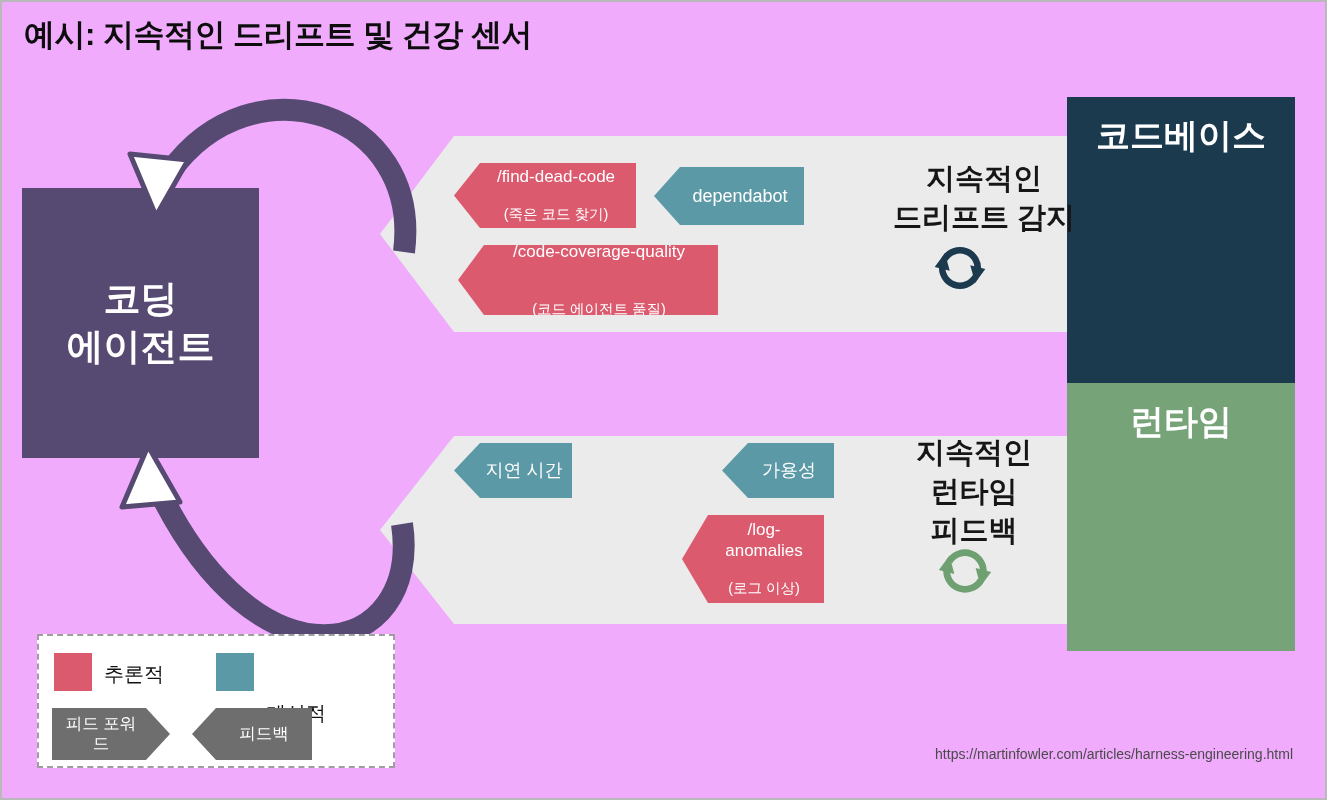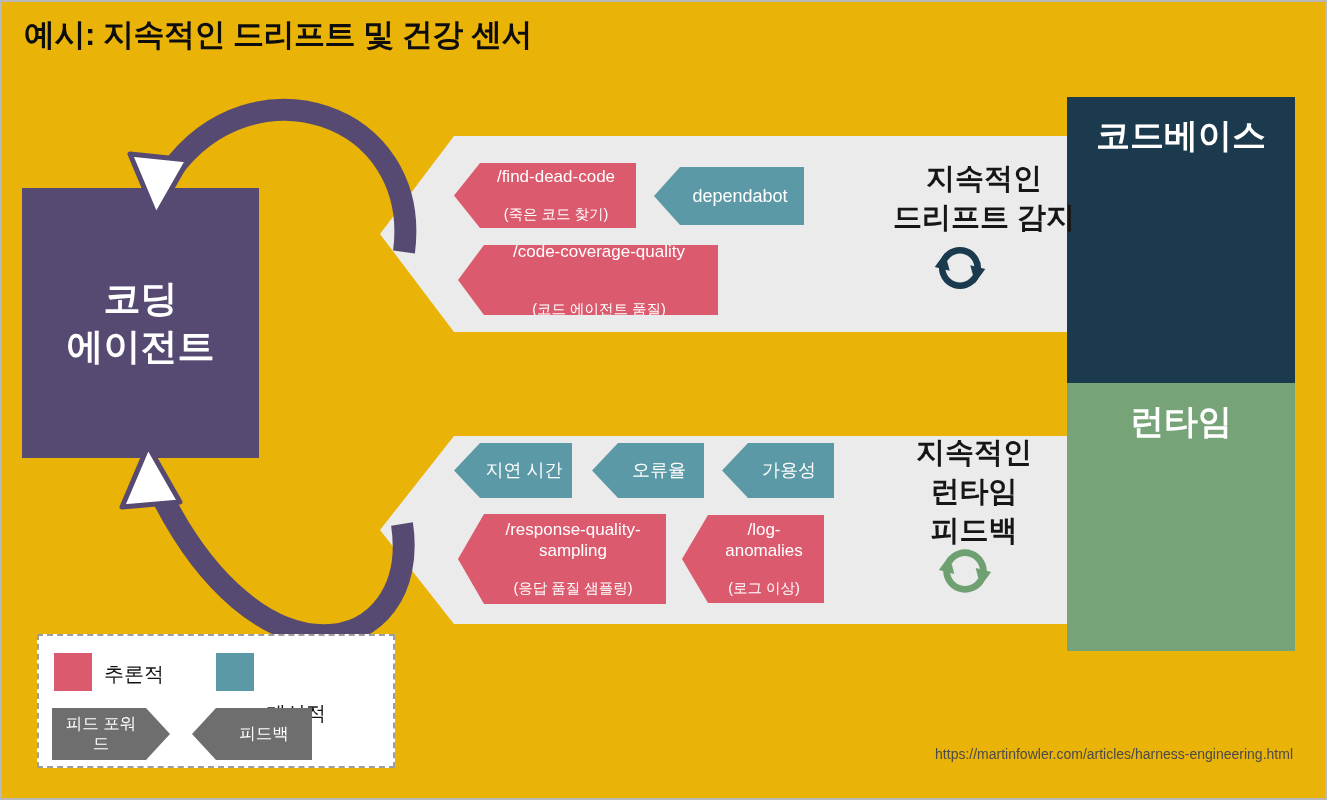--- a/index.html
+++ b/index.html
@@ -1,18 +1,18 @@
 <!DOCTYPE html>
 <html style="--inferential: #DC5A6E; --computational: #5C99A6; --agent: #564A72; --codebase: #1C3A4E; --runtime: #77A378;"><head>
 <meta charset="utf-8">
 <style>
   html,body { margin:0; padding:0; background:#fff; }
   * { box-sizing:border-box; }
   .canvas {
-    position:relative; width:1327px; height:800px; background:#eab308;
+    position:relative; width:1327px; height:800px; background:#f0abfc;
     border:2px solid #b9b9b9; overflow:hidden;
     font-family:"Liberation Sans", sans-serif; color:#111;text-decoration:underline;
   }
   .abs { position:absolute; }
   .title {
     left:22px; top:12px; font-size:31px; font-weight:800; color:#0d0d0d;
     letter-spacing:-0.5px;
   }
   .agent-box {
     left:20px; top:186px; width:237px; height:270px; background:var(--agent);
@@ -112,29 +112,22 @@
       <path d="M15.6 22.5 A19 19 0 0 1 50.7 35.3" fill="none" stroke="currentColor" stroke-width="7"></path>
       <polygon points="43,29 59,33 48,48" fill="currentColor"></polygon>
       <path d="M48.4 41.5 A19 19 0 0 1 13.3 28.7" fill="none" stroke="currentColor" stroke-width="7"></path>
       <polygon points="21,35 5,31 16,16" fill="currentColor"></polygon>
     </svg>
   </div>
 
   <div class="chip teal" style="left:452px; top:441px; width:118px; height:55px;">
     <div class="chip-label big">지연 시간</div>
   </div>
-  <div class="chip teal" style="left:590px; top:441px; width:112px; height:55px;">
-    <div class="chip-label big">오류율</div>
-  </div>
   <div class="chip teal" style="left:720px; top:441px; width:112px; height:55px;">
     <div class="chip-label big">가용성</div>
-  </div>
-  <div class="chip red" style="left:456px; top:512px; width:208px; height:90px;">
-    <div class="chip-label">/response-quality-sampling</div>
-    <div class="chip-sub">(응답 품질 샘플링)</div>
   </div>
   <div class="chip red" style="left:680px; top:513px; width:142px; height:88px;">
     <div class="chip-label">/log-anomalies</div>
     <div class="chip-sub">(로그 이상)</div>
   </div>
 
   <div class="abs band-heading" style="left:887px; top:431px; width:170px;">지속적인
 런타임
 피드백</div>
 

